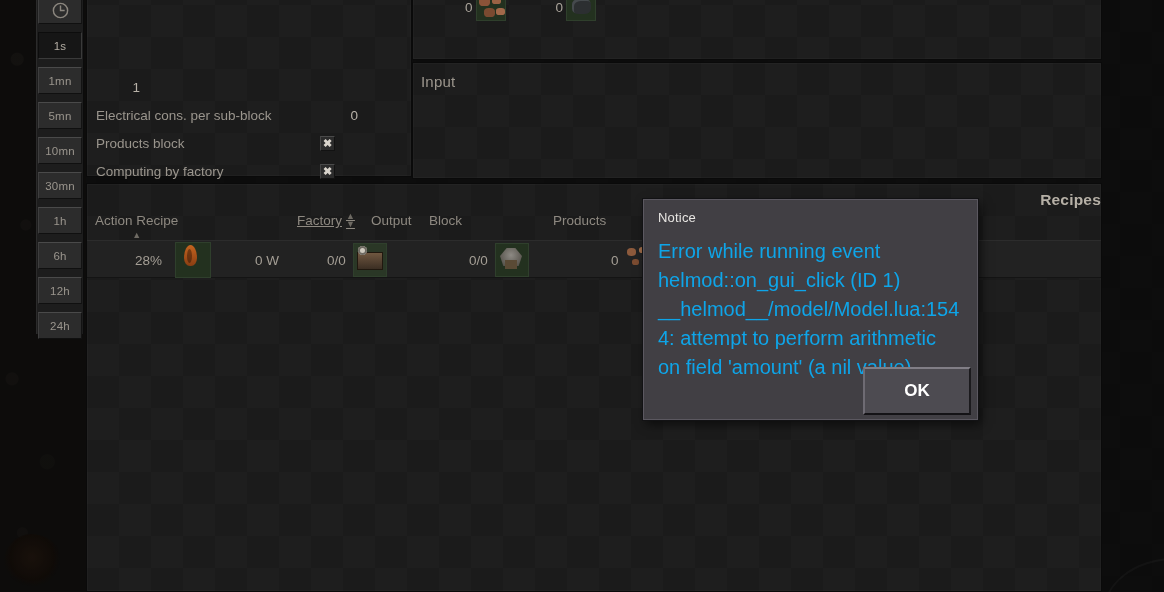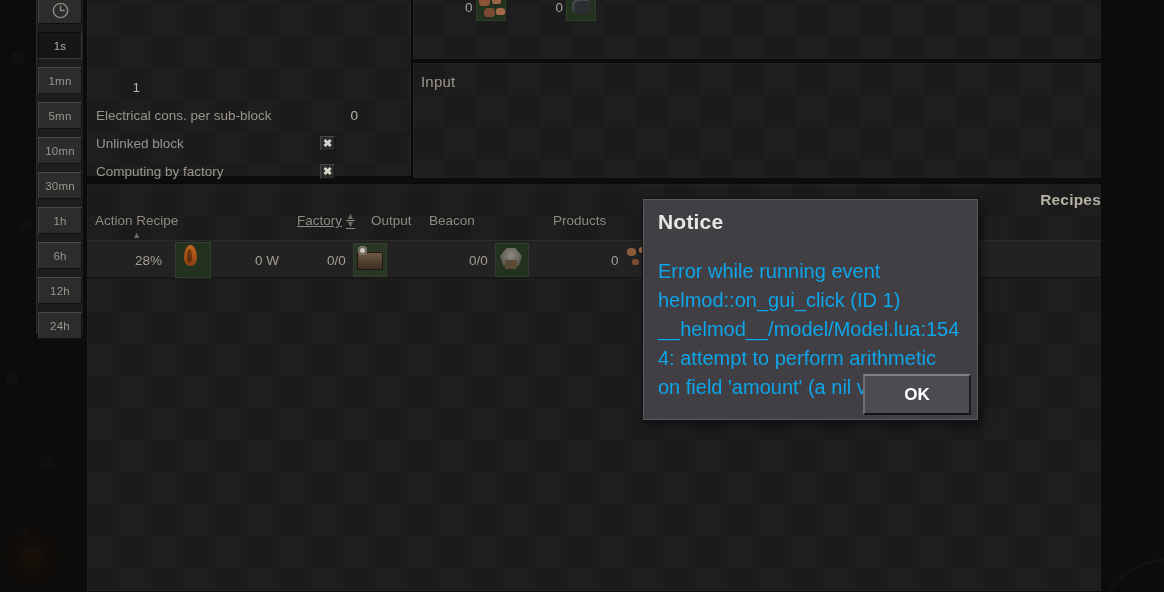--- a/index.html
+++ b/index.html
@@ -201,30 +201,30 @@
   
   #notice-dialog {
     position: absolute; left: 643px; top: 199px;
     width: 335px; height: 221px;
     background: #413f44;
     border: 1px solid #5b5860;
     box-shadow: 0 0 0 1px #121214, 3px 4px 10px rgba(0,0,0,.6);
     padding: 10px 14px 0 14px;
   }
   .notice-title {
-    color: #e8e6e3; font-size: 21px; font-weight: bold;
-    letter-spacing: .2px; margin-bottom: 23px;
+    color: #e8e6e3; font-size: 13px; font-weight: normal;
+    letter-spacing: .2px; margin-bottom: 12px;
   }
   .notice-body {
     color: #0ea5e9; font-size: 20px; line-height: 29px;
     max-width: 312px; word-break: break-word;
   }
   .notice-footer { position: absolute; right: 6px; bottom: 4px; }
   .ok-btn {
-    width: 108px; height: 41px;
+    width: 108px; height: 48px;
     background: #4d4b51;
     border-top: 2px solid #817e86;
     border-left: 2px solid #6e6b73;
     border-right: 2px solid #1b1a1d;
     border-bottom: 2px solid #141316;
     color: #ffffff; font-size: 17px; font-weight: bold;
     display: flex; align-items: center; justify-content: center;
     cursor: pointer;
     text-align: center;
   }
@@ -262,21 +262,21 @@
   <div class="panel panel-checker" id="info-panel">
     <div class="info-rows" style="padding-top:100px;">
       <div class="info-row">
         <span class="info-value">1</span>
       </div>
       <div class="info-row">
         <span class="info-label">Electrical cons. per sub-block</span>
         <span class="info-value">0</span>
       </div>
       <div class="info-row">
-        <span class="info-label">Unlinked block</span>
+        <span class="info-label">Products block</span>
         <span class="chk">✖</span>
       </div>
       <div class="info-row">
         <span class="info-label">Computing by factory</span>
         <span class="chk">✖</span>
       </div>
     </div>
   </div>
 
   <div class="panel panel-checker" id="summary-panel">
@@ -311,21 +311,21 @@
         <span>Factory</span>
         <span class="sort-arrows">
             <i class="up">▲</i>
             <i class="down">▼</i>
           </span>
       </div>
       <div style="left:198px; transform:translateX(86px);">
         <span>Output</span>
       </div>
       <div style="left:342px;">
-        <span>Beacon</span>
+        <span>Block</span>
       </div>
       <div style="left:466px;">
         <span>Products</span>
       </div>
       <div style="left:683px;">
         <span>Ingredients</span>
       </div>
     </div>
 
     <div class="recipe-row">

